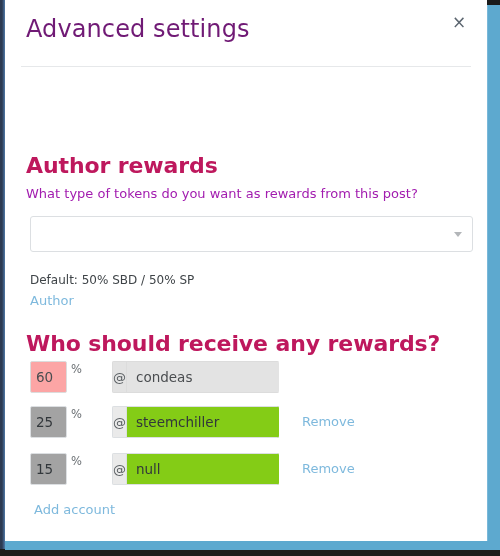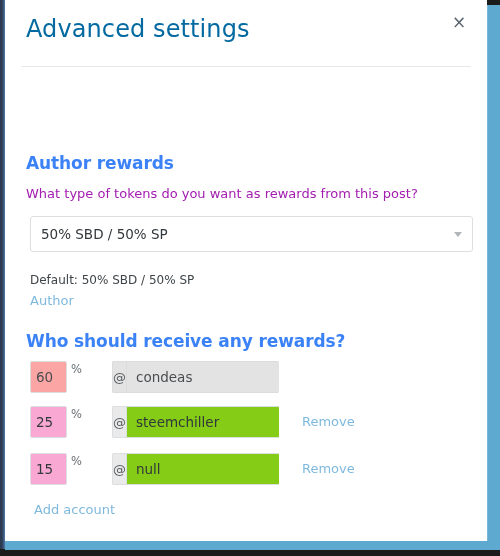--- a/index.html
+++ b/index.html
@@ -58,21 +58,21 @@
   
   .modal-header {
     position: relative;
     height: 68px;
   }
   .modal-title {
     position: absolute;
     left: 21px; top: 13px;
     font-size: 24px;
     font-weight: 400;
-    color: #0369a1;
+    color: #701a75;
     letter-spacing: 0.1px;
     line-height: 32px;
   }
   .close-btn {
     position: absolute;
     right: 16px; top: 10px;
     width: 24px; height: 24px;
     display: flex;
     align-items: center;
     justify-content: center;
@@ -94,23 +94,23 @@
   }
 
   
   .modal-body {
     position: relative;
     padding: 0 21px;
   }
 
   h3.section-title {
     margin: 0;
-    font-size: 17px;
+    font-size: 22px;
     font-weight: bold;
-    color: #3b82f6;
+    color: #be185d;
     letter-spacing: -0.1px;
   }
   #author-rewards-title { position: absolute; left: 21px; top: 85px; }
   #beneficiaries-title  { position: absolute; left: 21px; top: 263px; }
 
   .field-question {
     position: absolute;
     left: 21px; top: 117px;
     font-size: 13px;
     color: #a21caf;
@@ -173,21 +173,21 @@
   #ben-row-0 { top: 293px; }
   #ben-row-1 { top: 338px; }
   #ben-row-2 { top: 385px; }
 
   .pct-input {
     position: absolute;
     left: 0; top: 0;
     width: 37px; height: 32px;
     border: 1px solid #dcdfe2;
     border-radius: 2px;
-    background: #f9a8d4;
+    background: #a3a3a3;
     font-size: 13.5px;
     color: #32373b;
     text-align: left;
     padding: 0 5px;
     font-family: "DejaVu Sans", "Liberation Sans", sans-serif;
     outline: none;
   }
   .pct-input.disabled {
     background: #fca5a5;
     border-color: #dcdcdc;
@@ -258,21 +258,20 @@
     </div>
 
     <div class="modal-body">
 
       <h3 class="section-title" id="author-rewards-title">Author rewards</h3>
 
       <div class="field-question">What type of tokens do you want as rewards from this post?</div>
 
       <div class="select-wrap">
         <div class="select-box">
-          <span class="select-value">50% SBD / 50% SP</span>
           <span class="select-caret"></span>
         </div>
       </div>
 
       <div class="default-note">Default: 50% SBD / 50% SP</div>
 
       <a class="link" id="update-link">Author</a>
 
       <h3 class="section-title" id="beneficiaries-title">Who should receive any rewards?</h3>
 

